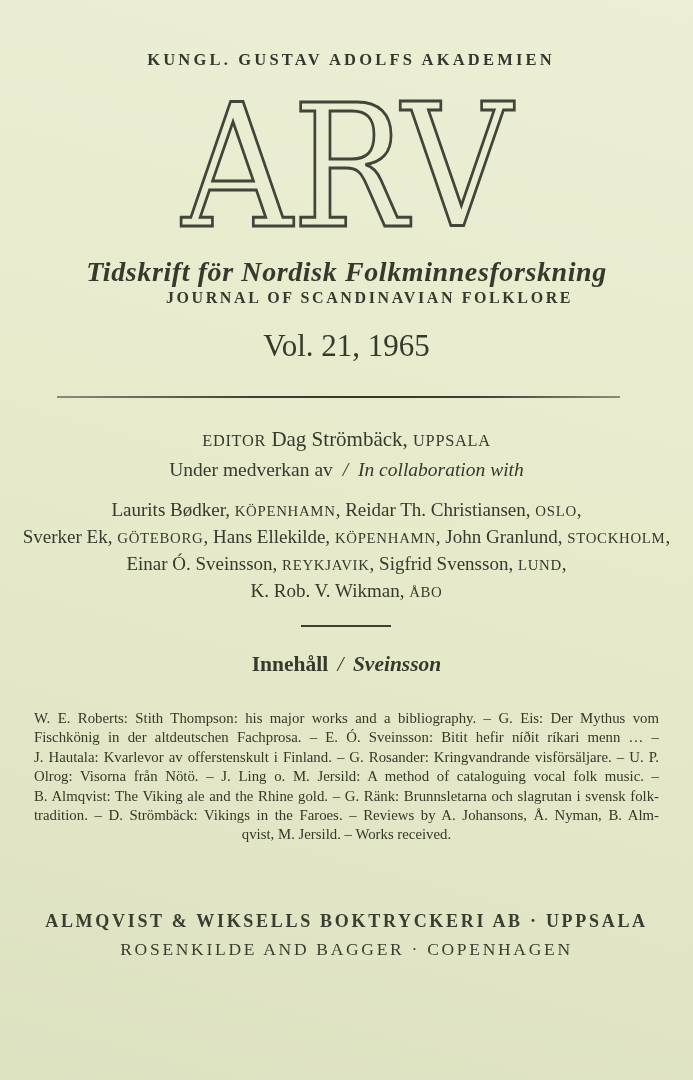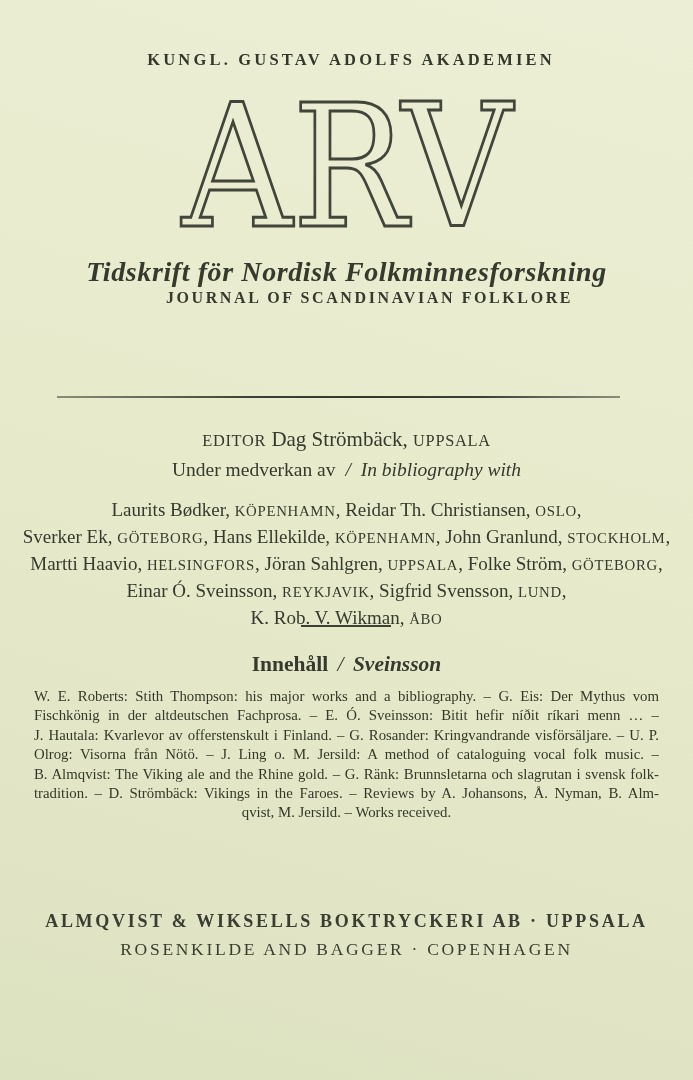--- a/index.html
+++ b/index.html
@@ -32,21 +32,21 @@
   .medverkan .sep { font-style: italic; padding: 0 5px; font-weight: 400; }
   .it { font-style: italic; }
   .collaborators { top: 497px; font-size: 19px; line-height: 26px; }
   .rule-short {
     position: absolute; top: 625px; left: 301px; width: 90px; height: 2px;
     background: #3c4034;
   }
   .contents-heading { top: 652px; font-size: 21.5px; font-weight: 700; }
   .contents-heading .sep { font-weight: 400; font-style: italic; padding: 0 4px; }
   .contents-para {
-    position: absolute; top: 687px; left: 34px; width: 625px;
+    position: absolute; top: 709px; left: 34px; width: 625px;
     font-size: 14.8px; line-height: 19.4px; color: #343827;
   }
   .contents-para div { text-align: justify; text-align-last: justify; }
   .contents-para div:last-child { text-align-last: center; }
   .imprint1 { top: 911px; font-size: 18px; font-weight: 700; letter-spacing: 2.7px; color: #3a3e31; }
   .imprint2 { top: 939px; font-size: 17.5px; font-weight: 400; letter-spacing: 2.7px; color: #3a3e31; }
   .sc { font-size: 0.78em; letter-spacing: 0.7px; margin-top: 20px; }
 </style>
 </head>
 <body>
@@ -58,35 +58,35 @@
   <div class="block arv-wrap">
     <svg width="420" height="152" viewBox="0 0 420 152">
       <text x="210" y="138" text-anchor="middle" textLength="330" lengthAdjust="spacingAndGlyphs" font-family="DejaVu Serif, Liberation Serif, serif" font-size="170" fill="none" stroke="#41453a" stroke-width="3">ARV</text>
     </svg>
   </div>
 
   <div class="block subtitle">Tidskrift för Nordisk Folkminnesforskning</div>
 
   <div class="block journal">JOURNAL OF SCANDINAVIAN FOLKLORE</div>
 
+  <div class="block vol">Vol. 21, 1965</div>
 
   <div class="rule-long"></div>
 
   <div class="block editor"><span class="sc">EDITOR</span> Dag Strömbäck, <span class="sc">UPPSALA</span></div>
 
   <div class="block medverkan">
     <span>Under medverkan av</span>
     <span class="sep">/</span>
-    <span class="it">In bibliography with</span>
+    <span class="it">In collaboration with</span>
   </div>
 
   <div class="block collaborators">
       <div>Laurits Bødker, <span class="sc">KÖPENHAMN</span>, Reidar Th. Christiansen, <span class="sc">OSLO</span>,</div>
       <div>Sverker Ek, <span class="sc">GÖTEBORG</span>, Hans Ellekilde, <span class="sc">KÖPENHAMN</span>, John Granlund, <span class="sc">STOCKHOLM</span>,</div>
-      <div>Martti Haavio, <span class="sc">HELSINGFORS</span>, Jöran Sahlgren, <span class="sc">UPPSALA</span>, Folke Ström, <span class="sc">GÖTEBORG</span>,</div>
       <div>Einar Ó. Sveinsson, <span class="sc">REYKJAVIK</span>, Sigfrid Svensson, <span class="sc">LUND</span>,</div>
       <div>K. Rob. V. Wikman, <span class="sc">ÅBO</span></div>
     </div>
 
   <div class="rule-short"></div>
 
   <div class="block contents-heading">
     <span>Innehåll</span>
     <span class="sep">/</span>
     <span class="it">Sveinsson</span>

